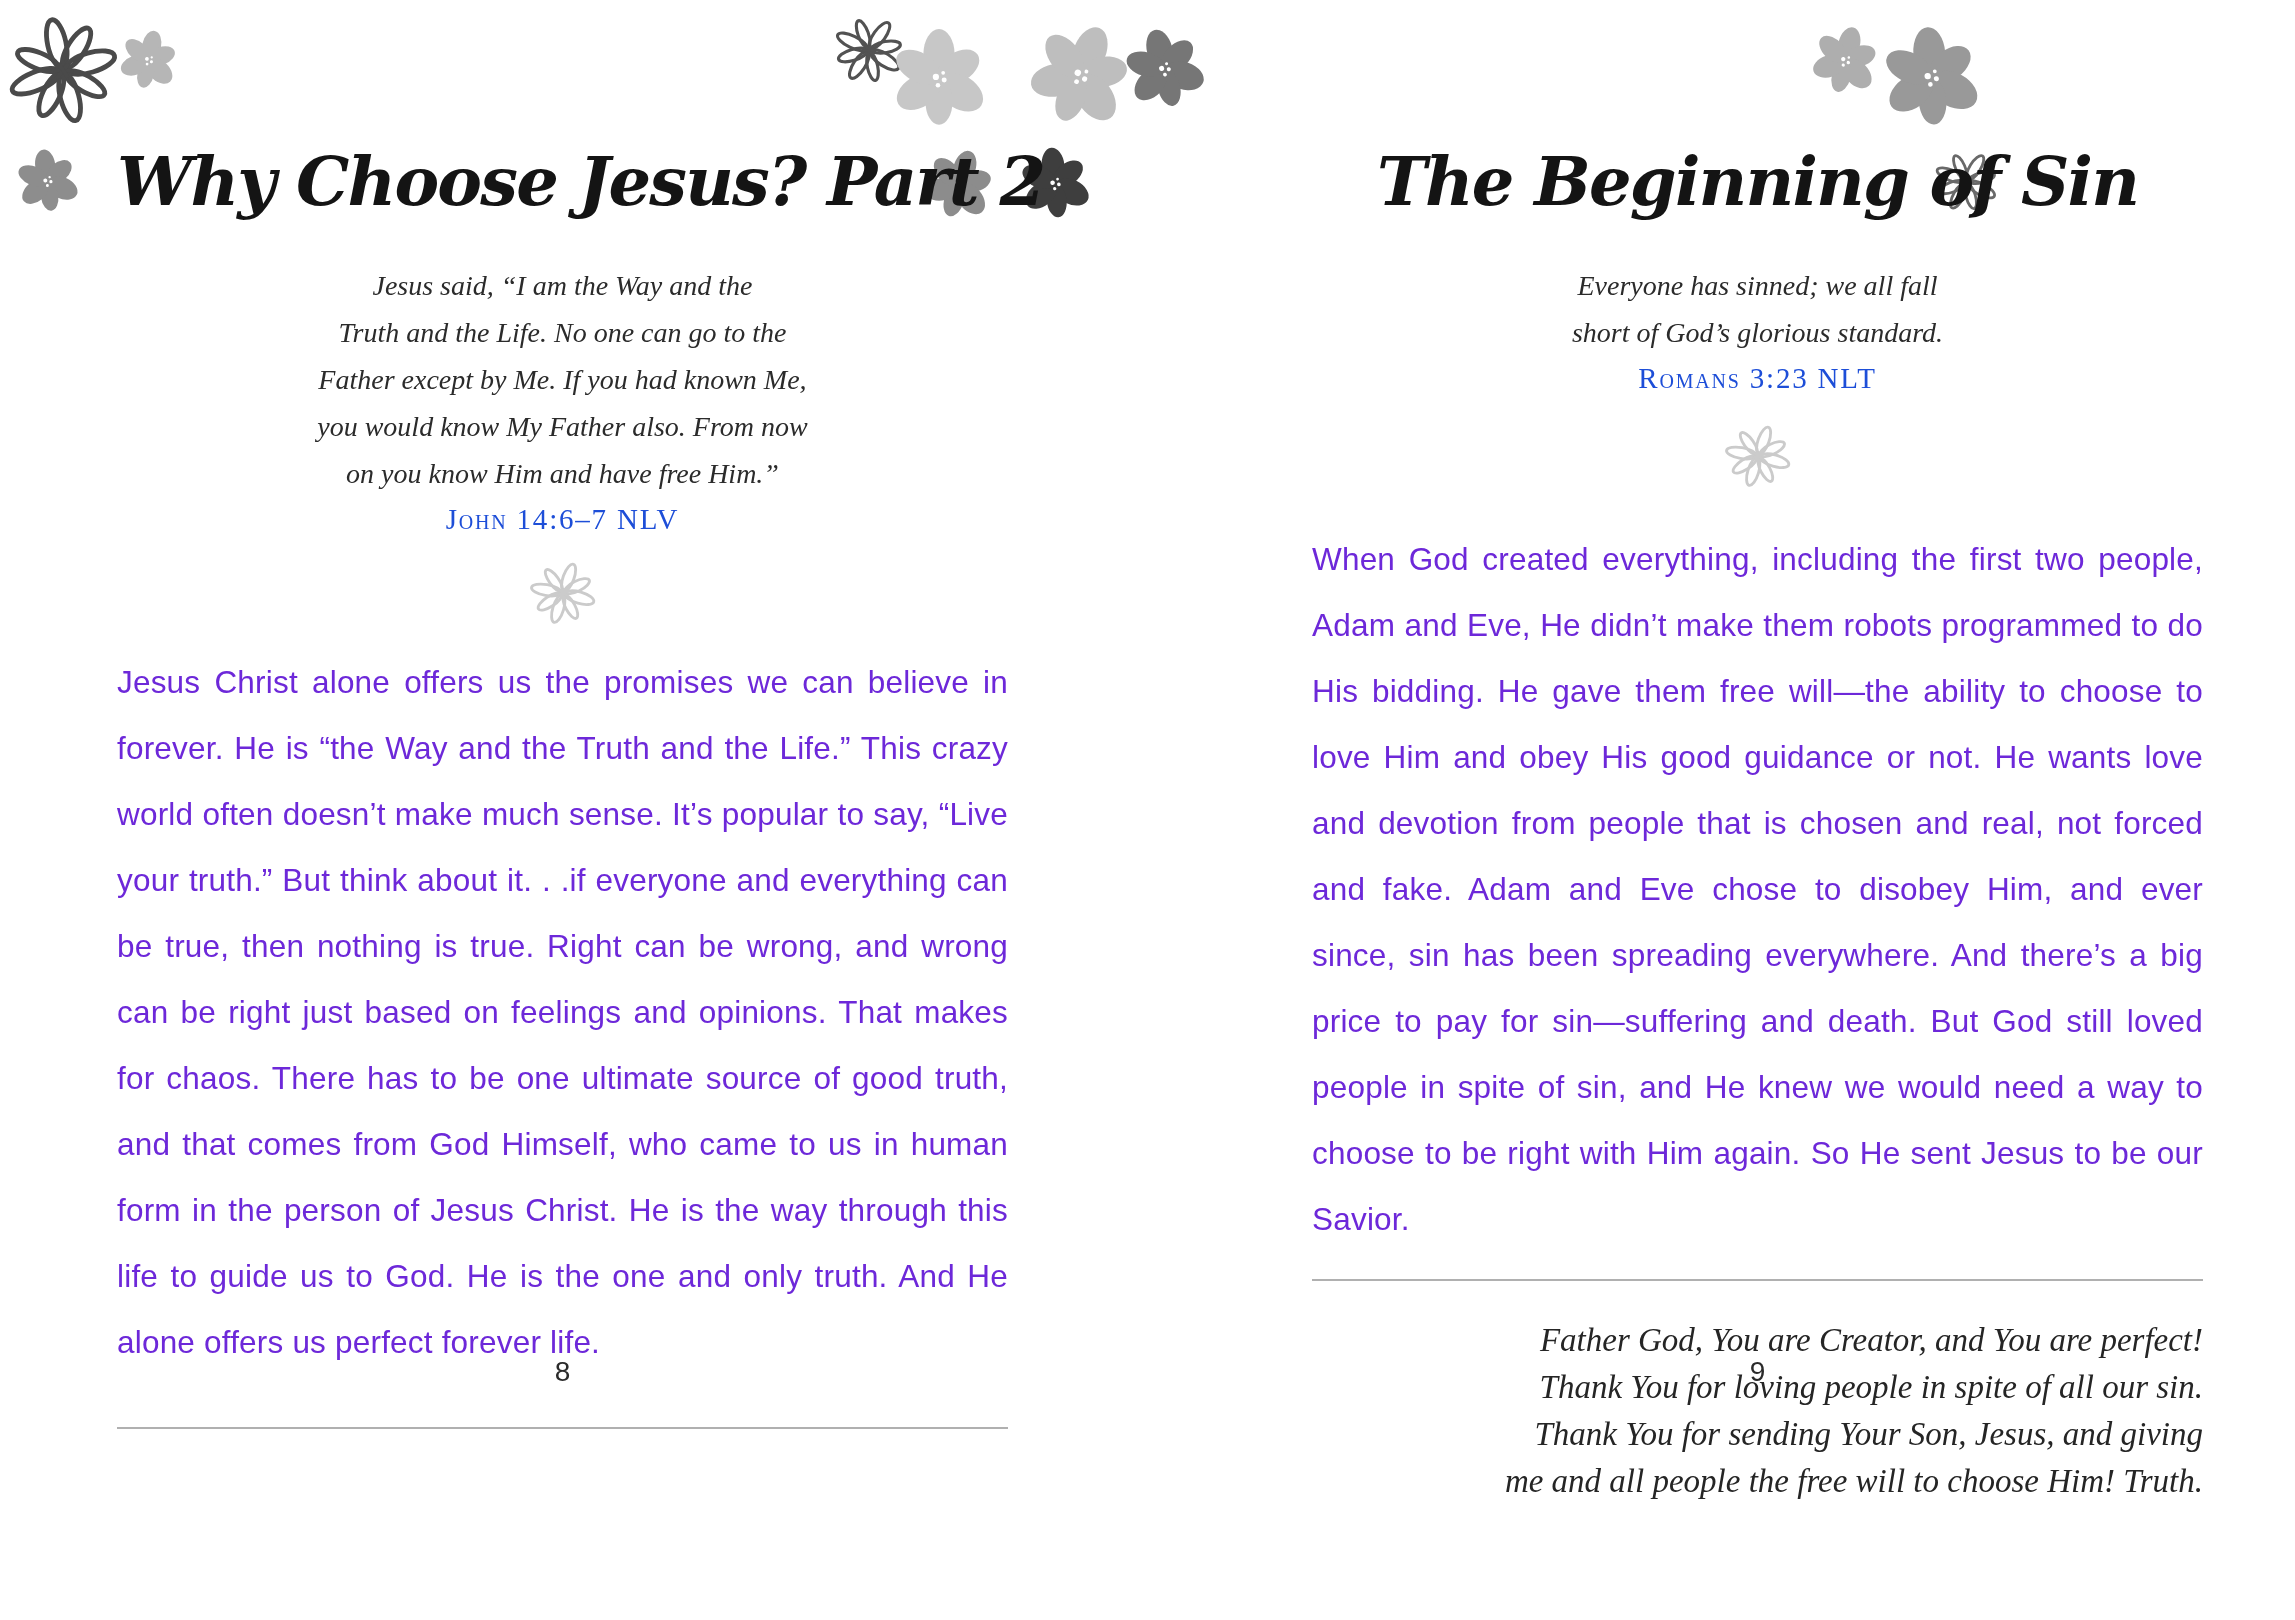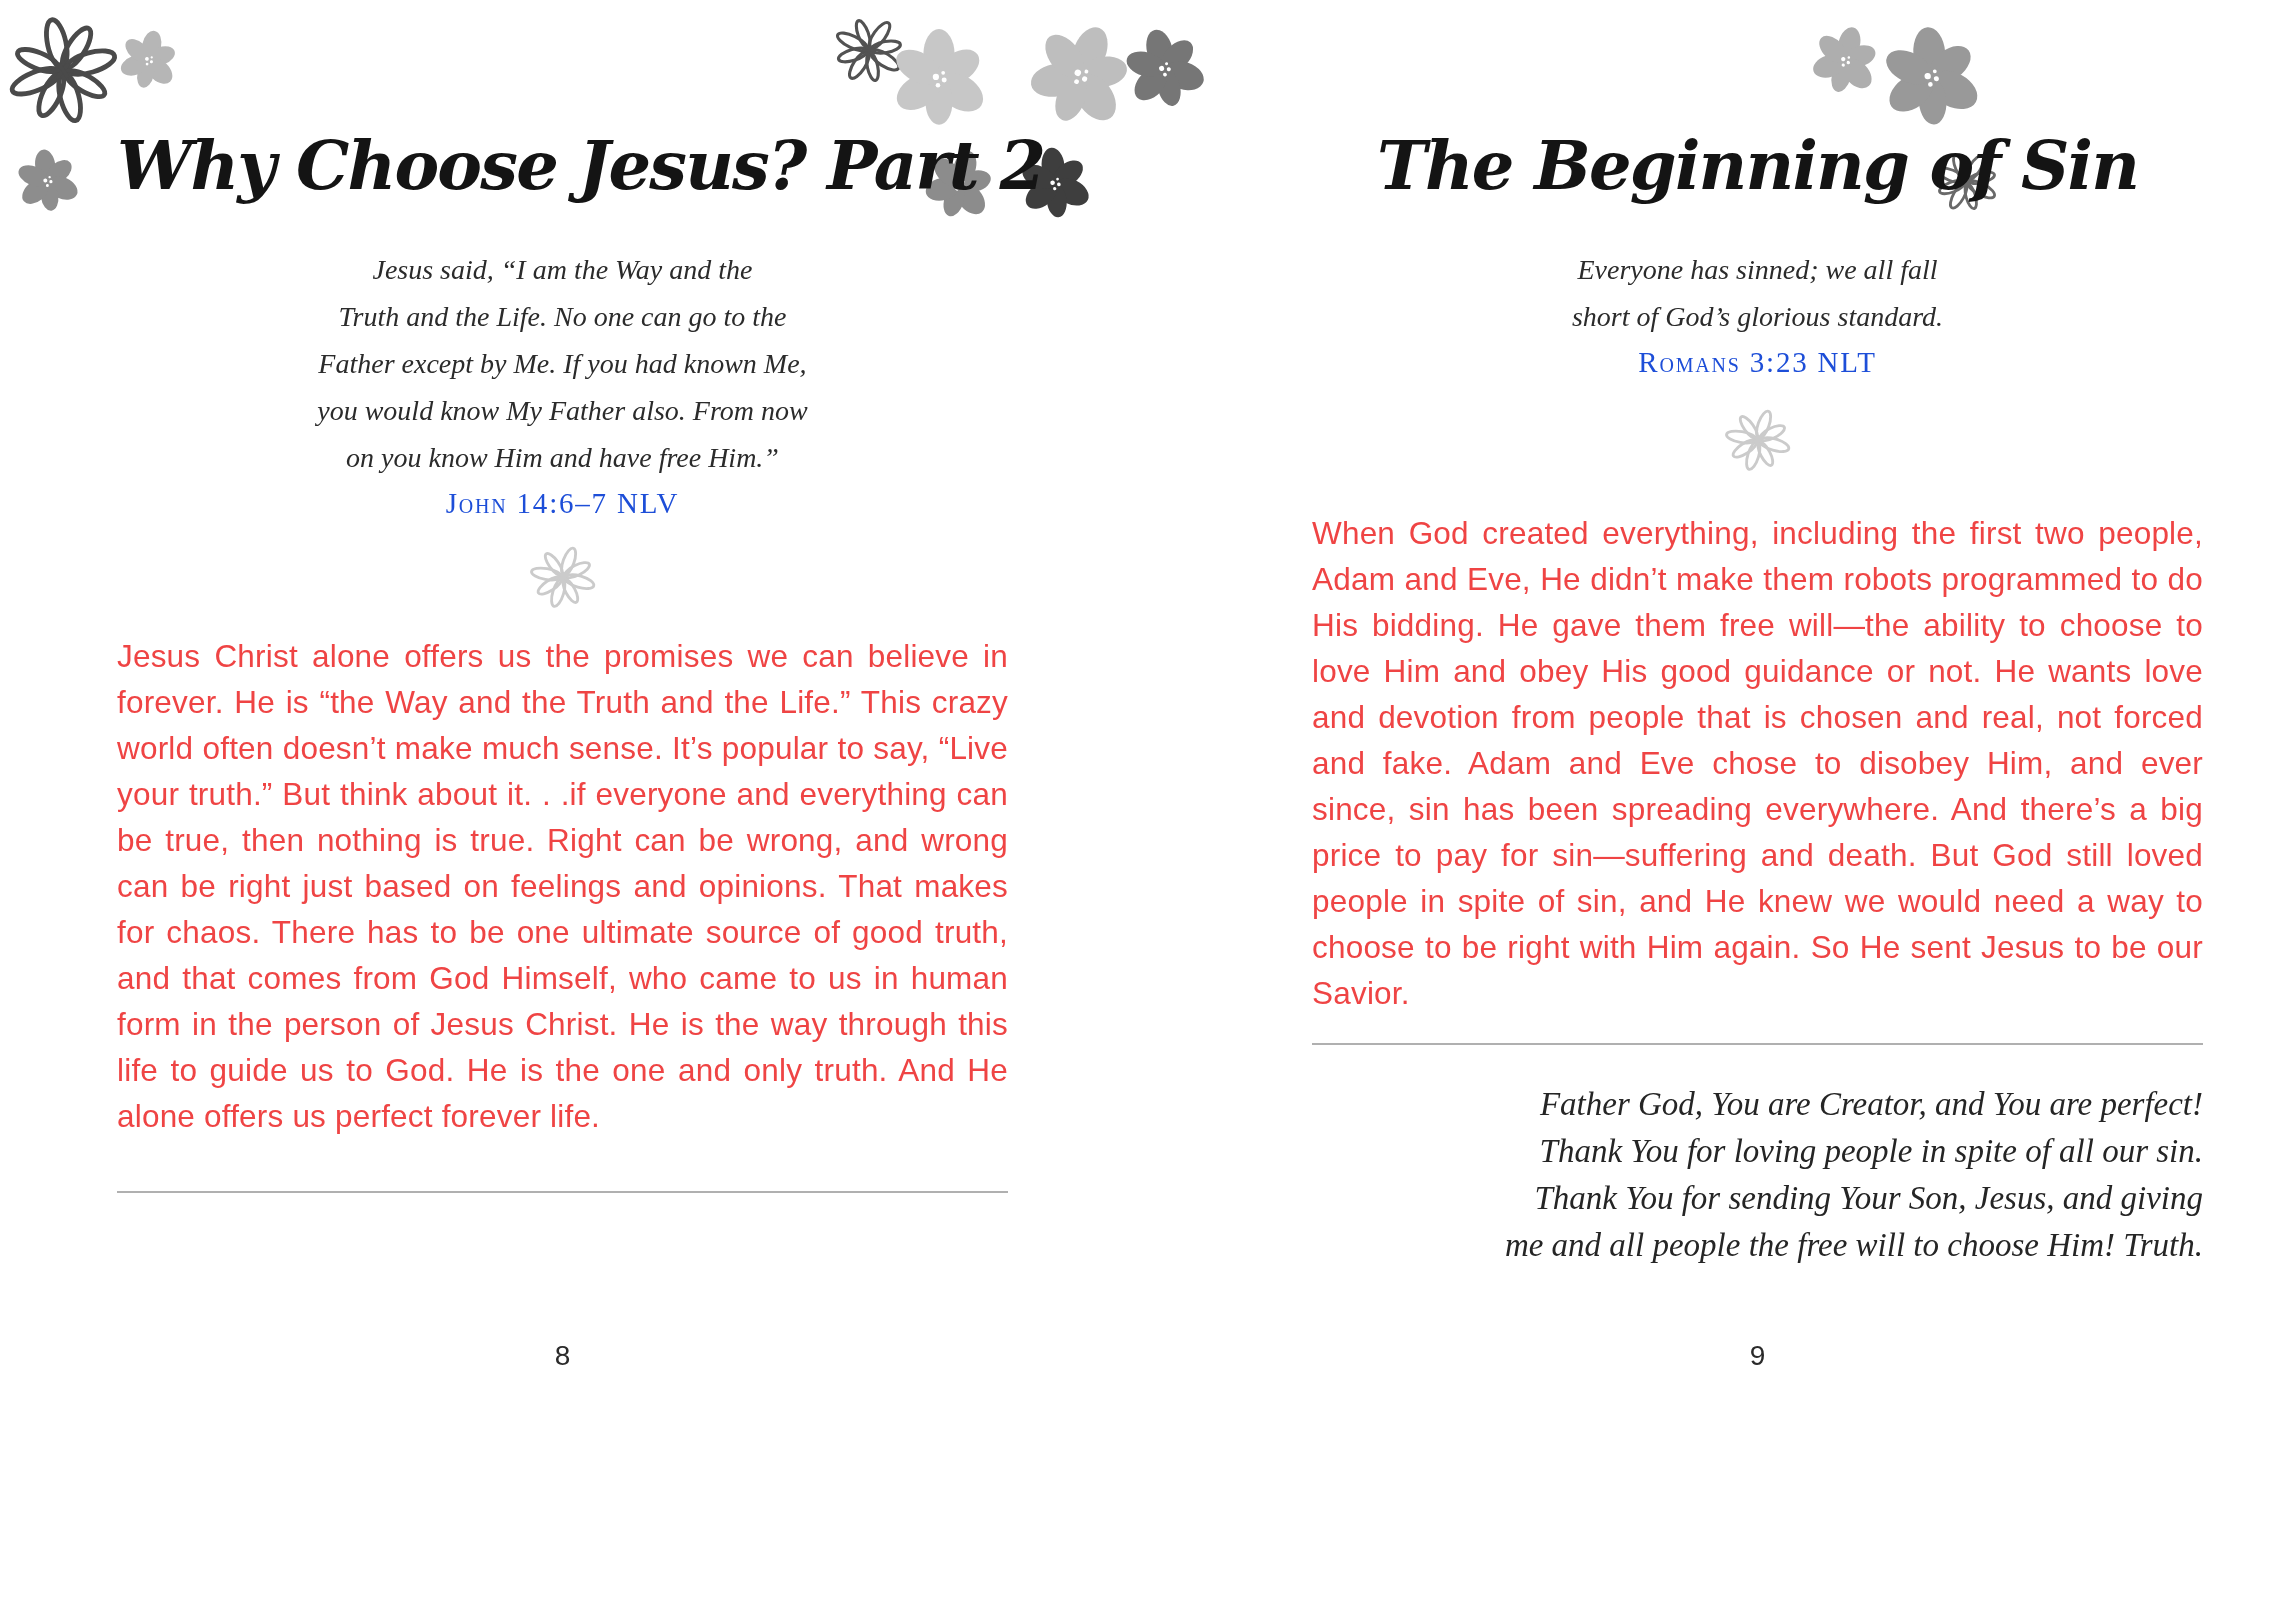--- a/index.html
+++ b/index.html
@@ -5,21 +5,21 @@
   html, body { margin: 0; padding: 0; }
   body {
     width: 2295px; height: 1620px;
     background: #ffffff;
     font-family: "Liberation Sans", sans-serif;
   }
   .spread { position: relative; width: 2295px; height: 1620px; overflow: hidden; background: #fff; }
 
   .fl { position: absolute; }
 
-  .page { position: absolute; top: 0; width: 891px; height: 1424px; }
+  .page { position: absolute; top: 16px; width: 891px; height: 1424px; }
   .left-page  { left: 117px; }
   .right-page { left: 1312px; }
 
   .title {
     font-family: "DejaVu Serif", cursive;
     font-style: italic; font-weight: 700;
     font-size: 67px; line-height: 1.05;
     letter-spacing: -1.8px;
     text-align: center; color: #141414;
     margin: 131px 0 0 0; white-space: nowrap;
@@ -35,22 +35,22 @@
     font-variant: small-caps;
     font-size: 29px; letter-spacing: 1.8px;
     text-align: center; color: #1d4ed8;
     margin-top: 5.4px;
   }
   .ornament { display: block; margin: 23.4px auto 0 auto; width: 68px; height: 68px; color: #cbcbcb; transform: rotate(12deg); }
   .right-page .ornament { margin-top: 27px; }
 
   .body-text {
     margin: 21.6px 0 0 0;
-    font-size: 31.5px; line-height: 46px;
-    text-align: justify; color: #ef4444;
+    font-size: 31.5px; line-height: 66px;
+    text-align: justify; color: #6d28d9;
     letter-spacing: 0.2px;
   }
   .right-page .body-text { margin-top: 36px; }
 
   .divider { border: none; border-top: 2.7px solid #b0b0b0; margin: 52px 0 0 0; width: 100%; }
   .right-page .divider { margin-top: 27px; }
 
   .prayer {
     margin-top: 36px;
     font-family: "Liberation Serif", serif; font-style: italic;

